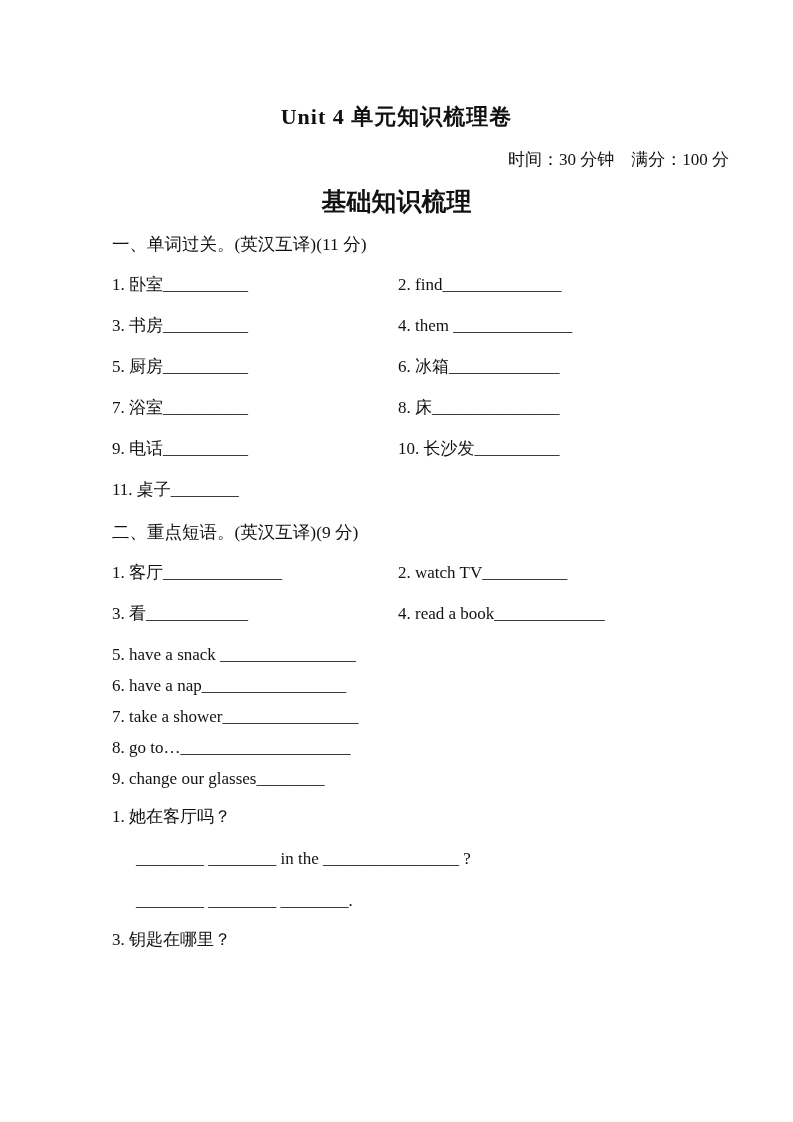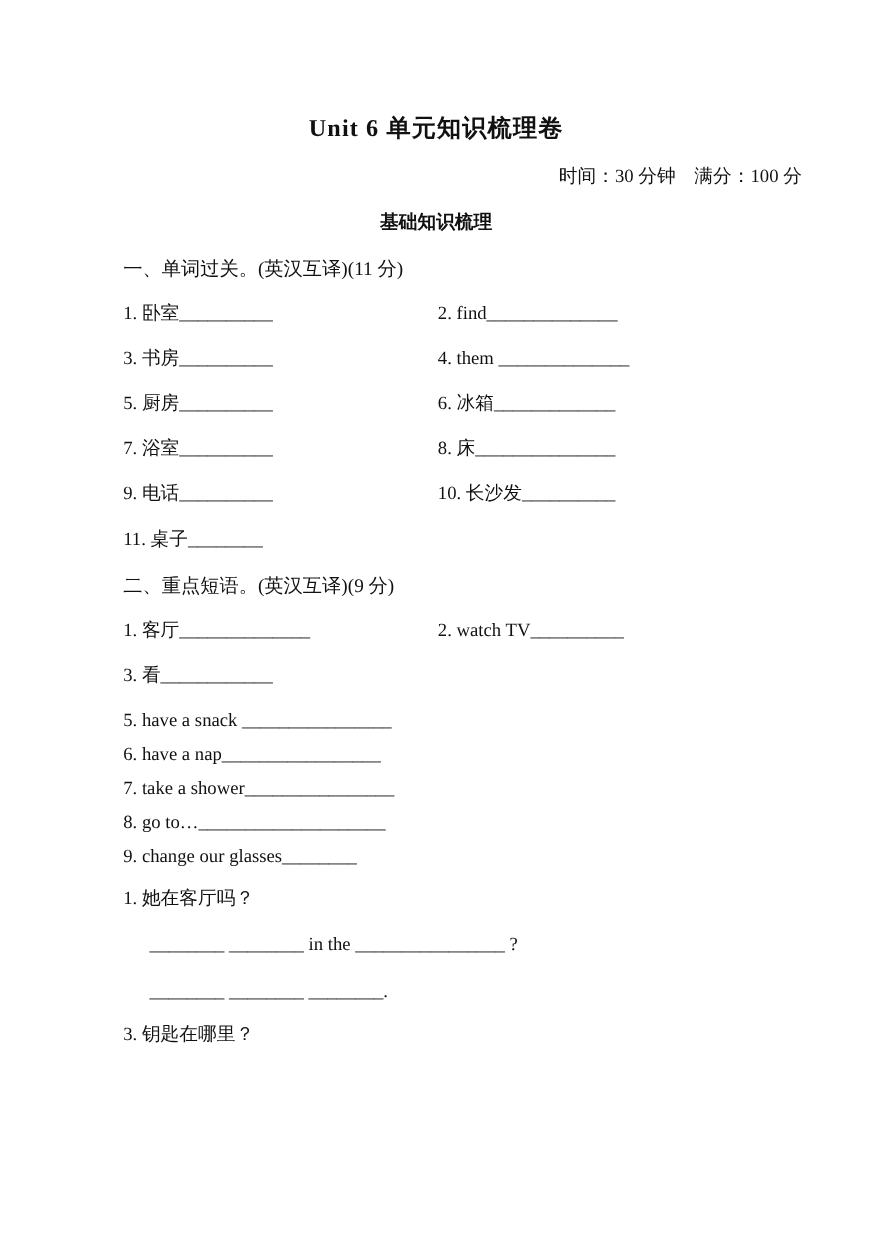--- a/index.html
+++ b/index.html
@@ -27,21 +27,21 @@
   .meta {
     margin-top: 16px;
     padding-right: 64px;
     text-align: right;
     font-size: 17px;
     line-height: 24px;
   }
   .banner {
     margin-top: 18px;
     text-align: center;
-    font-size: 17px;
+    font-size: 25px;
     line-height: 24px;
     font-weight: bold;
   }
   .content { padding-left: 112px; padding-right: 33px; }
   .sec-heading {
     margin-top: 18px;
     font-size: 17.5px;
     line-height: 24px;
   }
   .rows { margin-top: 18px; }
@@ -52,21 +52,21 @@
   .single { line-height: 22px; margin-bottom: 9px; }
   .p3 .q   { line-height: 22px; margin-top: 17px; }
   .p3 .ans { line-height: 22px; margin-top: 20px; margin-left: 24px; }
   .p3 .q.first { margin-top: 16px; }
 </style>
 </head>
 <body>
 
 <div class="page">
 
-  <h1 class="title">Unit 6 单元知识梳理卷</h1>
+  <h1 class="title">Unit 4 单元知识梳理卷</h1>
 
   <div class="meta">时间：30 分钟　满分：100 分</div>
 
   <div class="banner">基础知识梳理</div>
 
   <div class="content">
 
     <div class="sec-heading">一、单词过关。(英汉互译)(11 分)</div>
     <div class="rows">
       <div class="row">
@@ -96,20 +96,21 @@
     </div>
 
     <div class="sec-heading">二、重点短语。(英汉互译)(9 分)</div>
     <div class="rows">
       <div class="row">
         <span class="col-l">1. 客厅______________</span>
         <span class="col-r">2. watch TV__________</span>
       </div>
       <div class="row">
         <span class="col-l">3. 看____________</span>
+        <span class="col-r">4. read a book_____________</span>
       </div>
     </div>
     <div class="singles">
       <div class="single">5. have a snack ________________</div>
       <div class="single">6. have a nap_________________</div>
       <div class="single">7. take a shower________________</div>
       <div class="single">8. go to…____________________</div>
       <div class="single">9. change our glasses________</div>
     </div>
 

